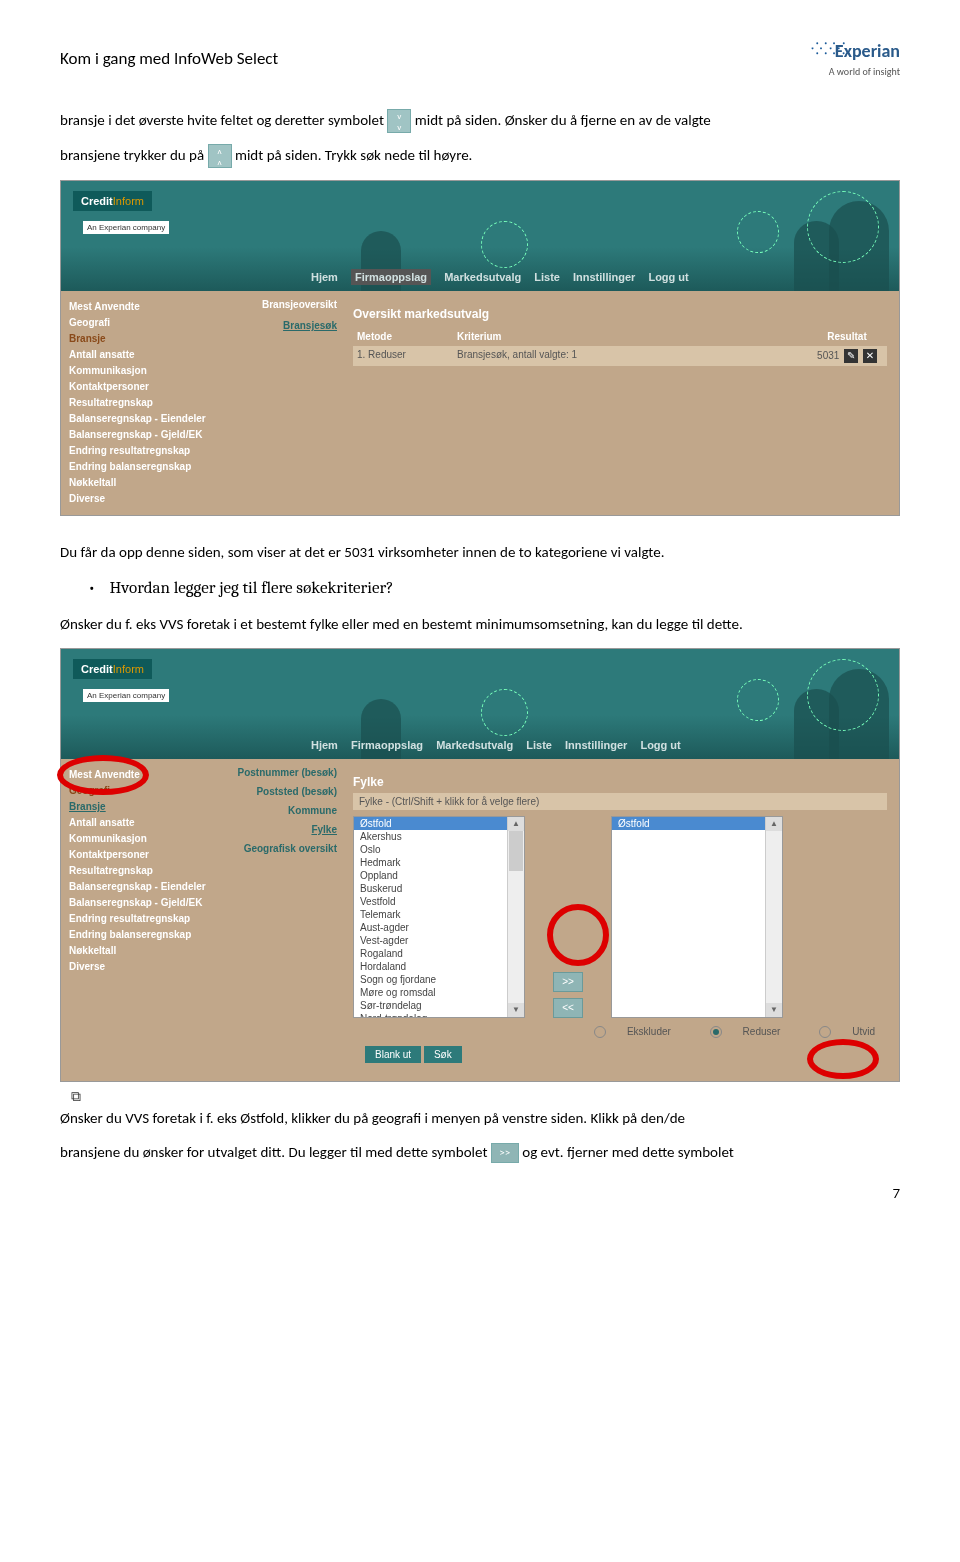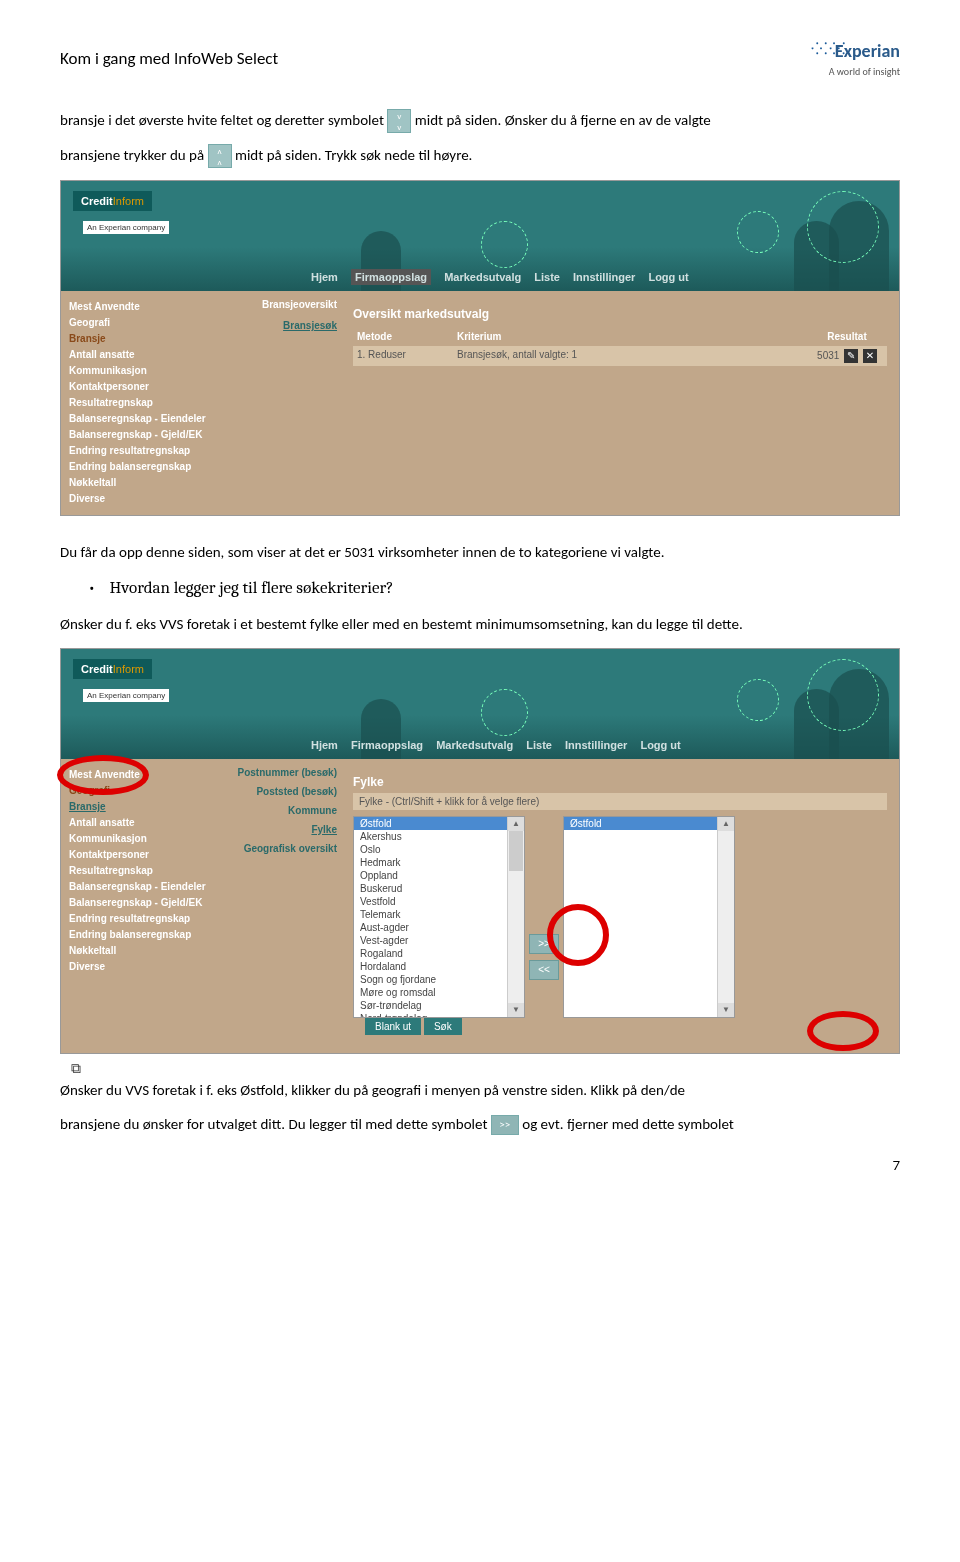--- a/index.html
+++ b/index.html
@@ -131,21 +131,21 @@
     display: inline-block; vertical-align: top;
     font-size: 10px; color: #444;
     overflow: hidden;
     position: relative;
   }
   .listbox .item { padding: 1px 6px; }
   .listbox .sel { background: #4a8ad0; color: #fff; }
   .listbox .scrollbar { position: absolute; right: 0; top: 0; bottom: 0; width: 16px; background: #eee; border-left: 1px solid #ccc; }
   .listbox .scrollbar .thumb { position: absolute; top: 14px; left: 1px; right: 1px; height: 40px; background: #ccc; }
   .listbox .scrollbar .arr { position: absolute; left: 0; right: 0; height: 14px; background: #ddd; text-align: center; font-size: 8px; line-height: 14px; color: #666; }
-  .list-wrap { display: flex; gap: 4px; align-items: center; position: relative; }
+  .list-wrap { display: flex; gap: 28px; align-items: flex-end; position: relative; }
   .mid-btns { display: flex; flex-direction: column; justify-content: center; gap: 6px; padding-top: 80px; }
   .mid-btn { width: 28px; height: 18px; background: #8fb5b5; color: #fff; text-align: center; line-height: 18px; font-size: 10px; border: 1px solid #6a9a9a; }
   .red-circle {
     position: absolute;
     border: 6px solid #d00;
     border-radius: 50%;
   }
   .rc1 { top: -4px; left: -4px; width: 80px; height: 28px; border-radius: 50%; }
   .rc2 { top: 88px; left: 194px; width: 50px; height: 50px; }
   .rc3 { bottom: -6px; right: 8px; width: 60px; height: 28px; border-radius: 50%; }
@@ -327,20 +327,25 @@
         </div>
         <div class="listbox">
           <div class="item sel">Østfold</div>
           <div class="scrollbar">
             <div class="arr" style="top:0">▲</div>
             <div class="arr" style="bottom:0">▼</div>
           </div>
         </div>
         <div class="red-circle rc2"></div>
       </div>
+      <div class="radio-row">
+        <span><span class="radio"></span><span>Ekskluder</span></span>
+        <span><span class="radio on"></span><span>Reduser</span></span>
+        <span><span class="radio"></span><span>Utvid</span></span>
+      </div>
       <div class="btn-row2">
         <span class="tbtn">Blank ut</span>
         <span class="tbtn">Søk</span>
         <div class="red-circle rc3"></div>
       </div>
     </div>
   </div>
   <div class="restore-icon">⧉</div>
 </div>
 

